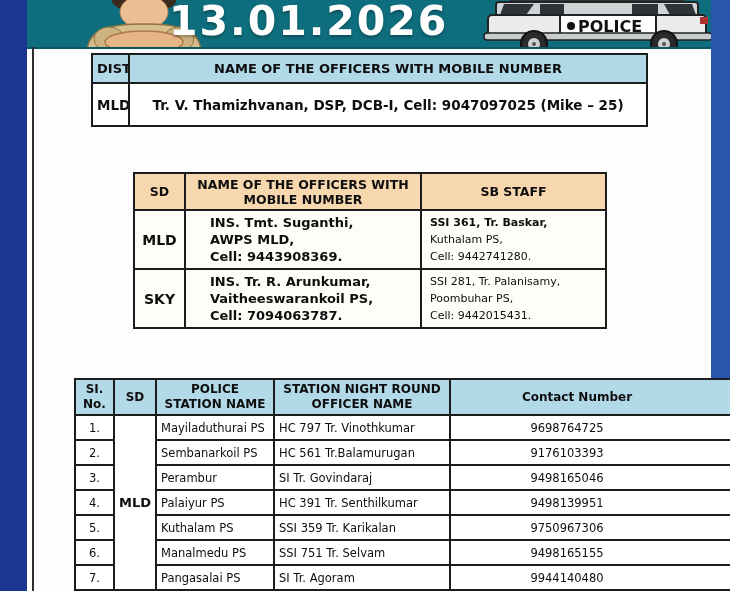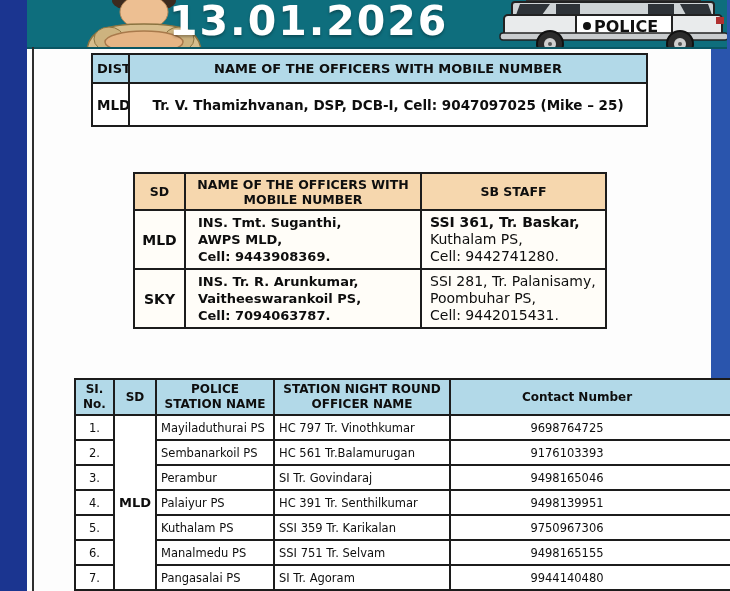--- a/index.html
+++ b/index.html
@@ -1,21 +1,21 @@
 <!DOCTYPE html>
 <html><head>
 <meta charset="utf-8">
 <style>
   html,body{margin:0;padding:0;}
   #page{position:relative;width:730px;height:591px;overflow:hidden;background:#fdfdfd;
         font-family:"DejaVu Sans",sans-serif;color:#0e0e0e;}
   .side{position:absolute;top:0;height:591px;}
   .side-left{left:0;width:27px;background:#1b3590;}
   .side-right{right:0;width:19px;background:#2a55ad;}
-  .banner{position:absolute;left:27px;right:3px;top:0;height:47px;background:#0e6e7d;overflow:hidden;
+  .banner{position:absolute;left:27px;right:19px;top:0;height:47px;background:#0e6e7d;overflow:hidden;
           border-bottom:2px solid #0a5663;}
   .date{position:absolute;left:142px;top:-3px;font-size:41px;font-weight:bold;color:#ffffff;
         letter-spacing:2px;text-shadow:0 2px 3px rgba(0,0,0,.3);white-space:nowrap;}
   .officer-wrap{position:absolute;left:30px;top:0;width:175px;height:47px;overflow:hidden;}
   .car-wrap{position:absolute;right:-6px;top:0;width:235px;height:47px;overflow:hidden;}
   .doc-line{position:absolute;left:32px;top:47px;width:2px;height:544px;background:#2e2e2e;}
 
   table{position:absolute;border-collapse:collapse;table-layout:fixed;background:#fff;}
   td,th{border:2px solid #1c1c1c;padding:0 4px;overflow:hidden;}
   .hdr-blue{background:#b2d9e8;}
@@ -30,22 +30,22 @@
   .section-title{position:absolute;text-align:center;font-size:13.5px;font-weight:bold;
                  text-decoration:underline;text-decoration-thickness:2px;text-underline-offset:2px;}
   #h-sub{left:133px;width:474px;top:146px;}
   #h-station{left:74px;width:589px;top:352px;}
 
   
   #t2{left:133px;top:172px;width:474px;}
   #t2 th{height:35px;font-size:12.5px;font-weight:bold;text-align:center;line-height:15px;}
   #t2 td{height:57px;vertical-align:middle;background:#fffdf8;}
   #t2 .sd-cell{text-align:center;font-size:14px;font-weight:bold;}
-  #t2 .officer-cell{font-size:13px;font-weight:bold;line-height:17px;padding-left:12px;}
-  #t2 .sb-cell{font-size:14px;line-height:17px;padding-left:8px;}
+  #t2 .officer-cell{font-size:13px;font-weight:bold;line-height:17px;padding-left:24px;}
+  #t2 .sb-cell{font-size:11px;line-height:17px;padding-left:8px;}
   #t2 .bold-line{font-weight:bold;}
 
   
   #t3{left:74px;top:378px;width:697px;}
   #t3 th{height:34px;font-size:12px;font-weight:bold;text-align:center;line-height:15px;}
   #t3 td{height:23px;font-size:11.5px;background:#fff;}
   #t3 .si{text-align:center;}
   #t3 .sd-group{text-align:center;font-size:13px;font-weight:bold;}
   #t3 .ps,#t3 .off{text-align:left;}
   #t3 .contact{text-align:center;padding-right:90px;}

